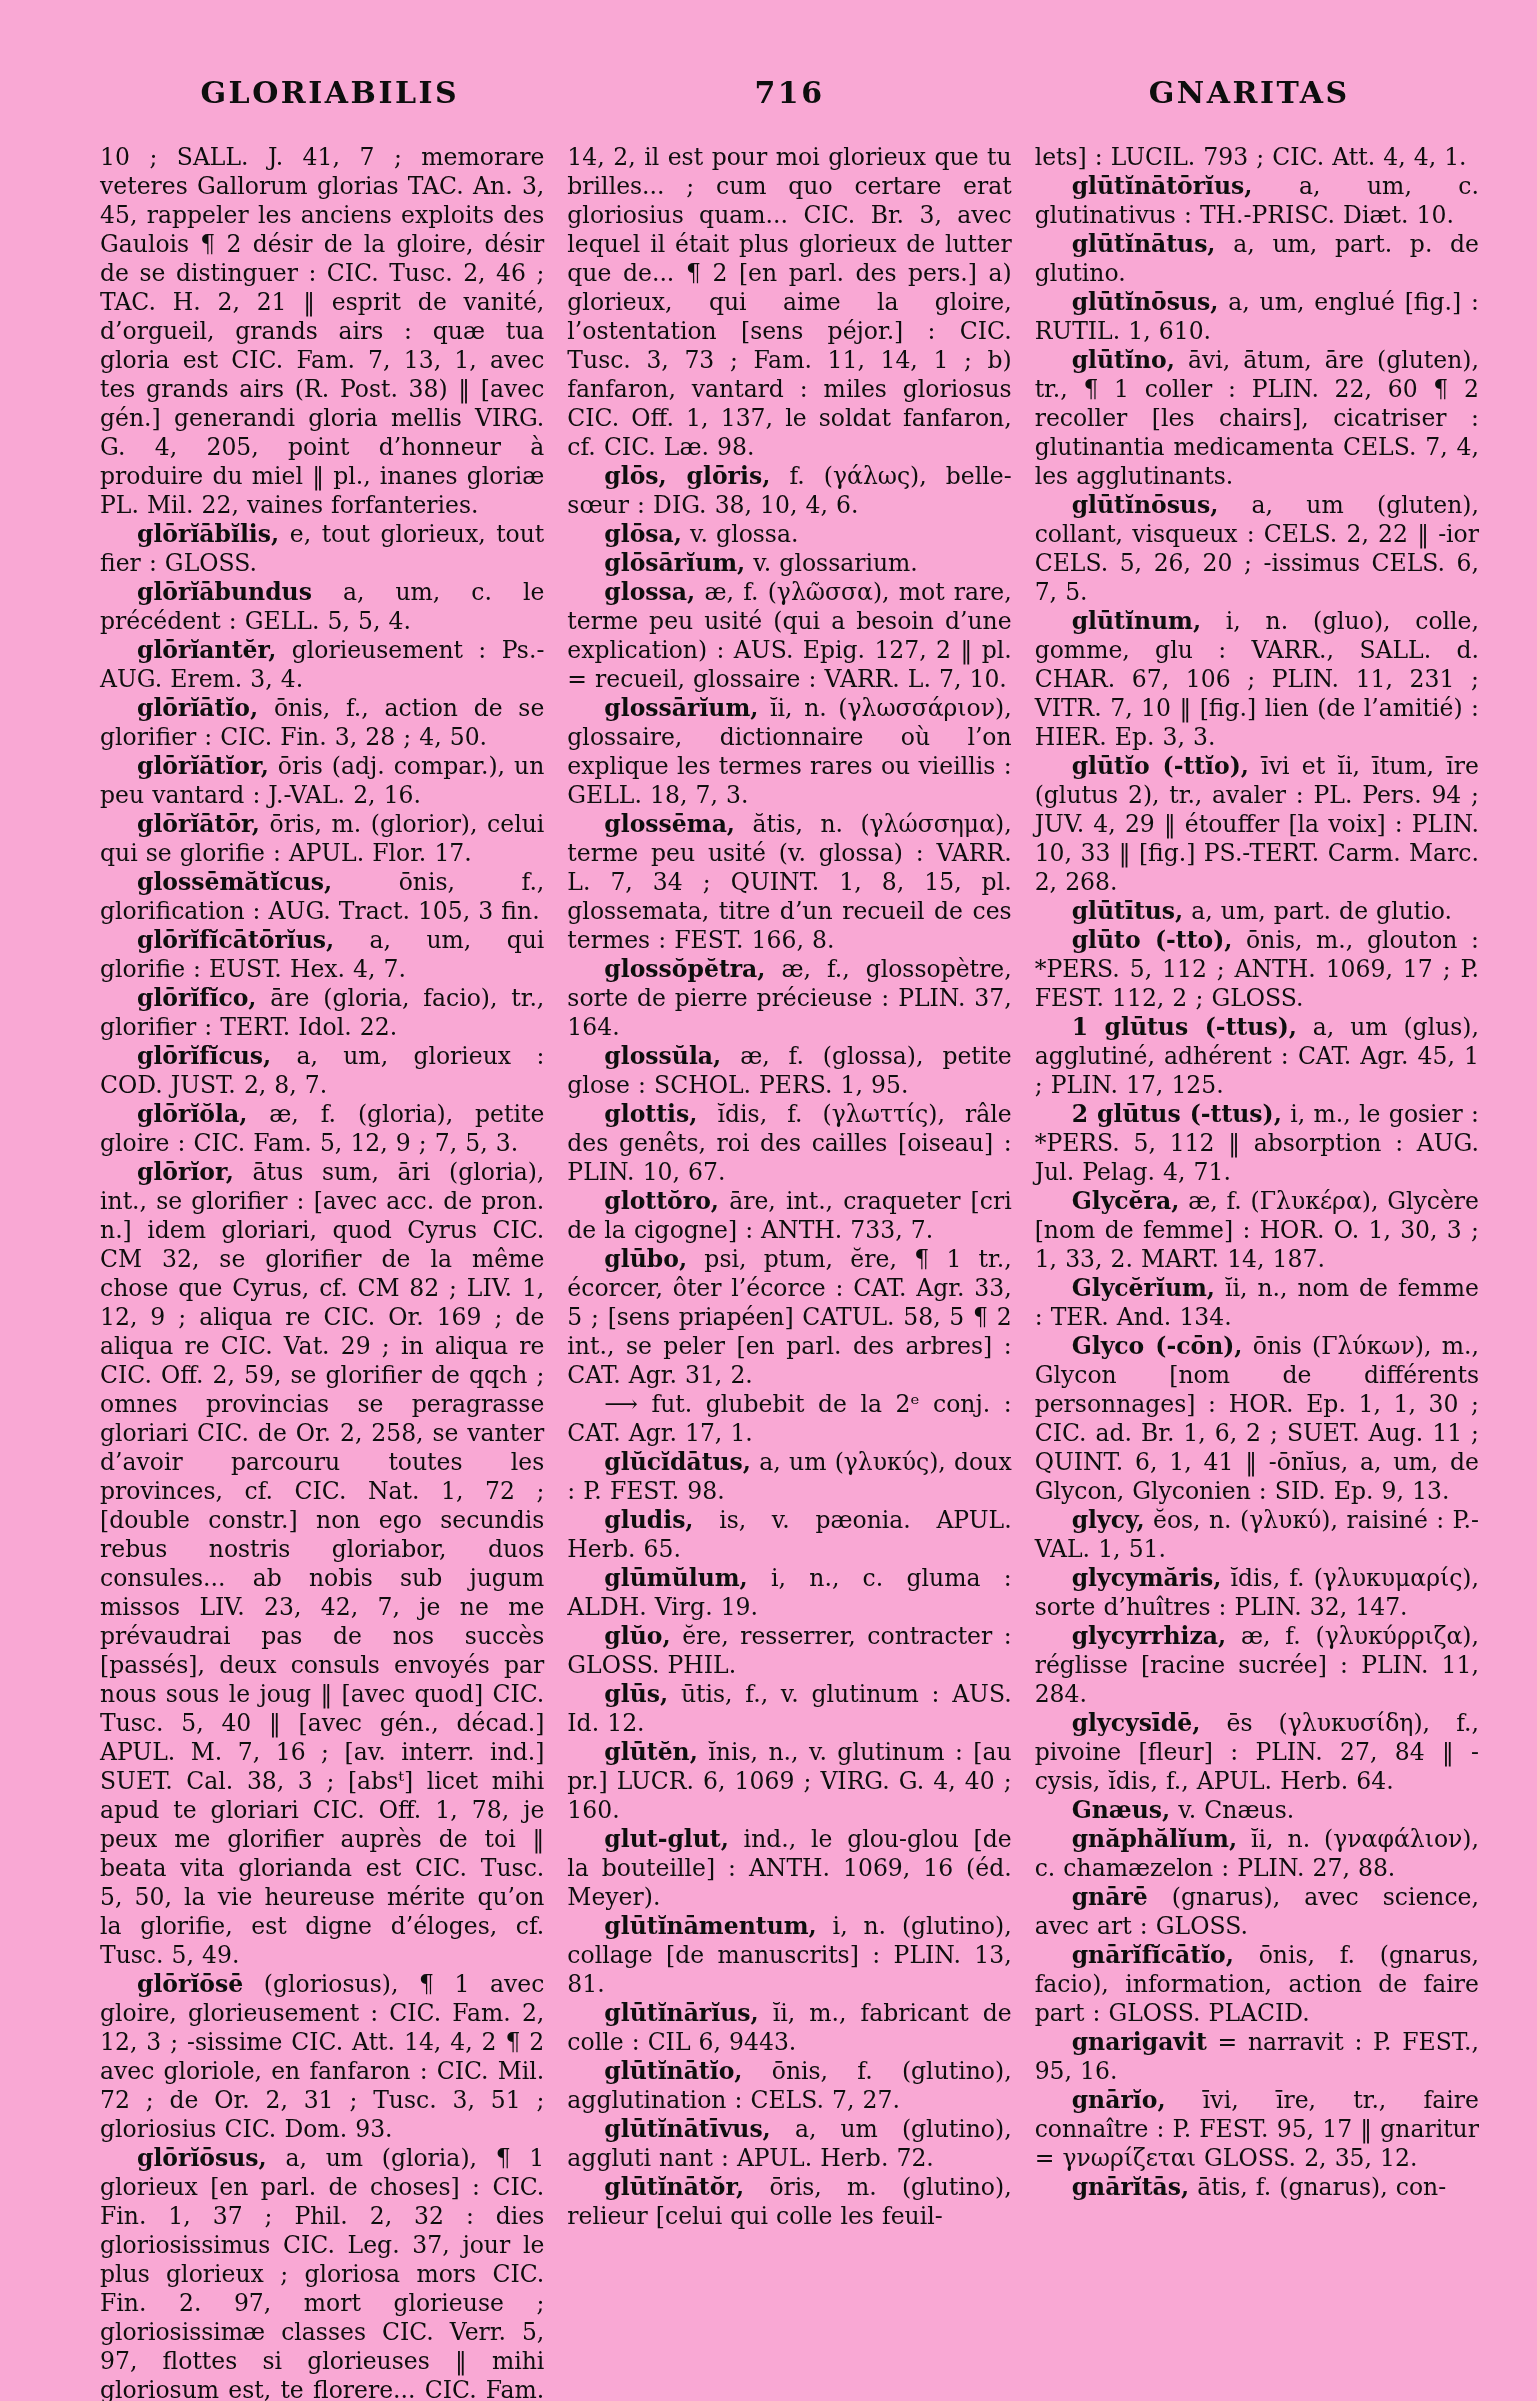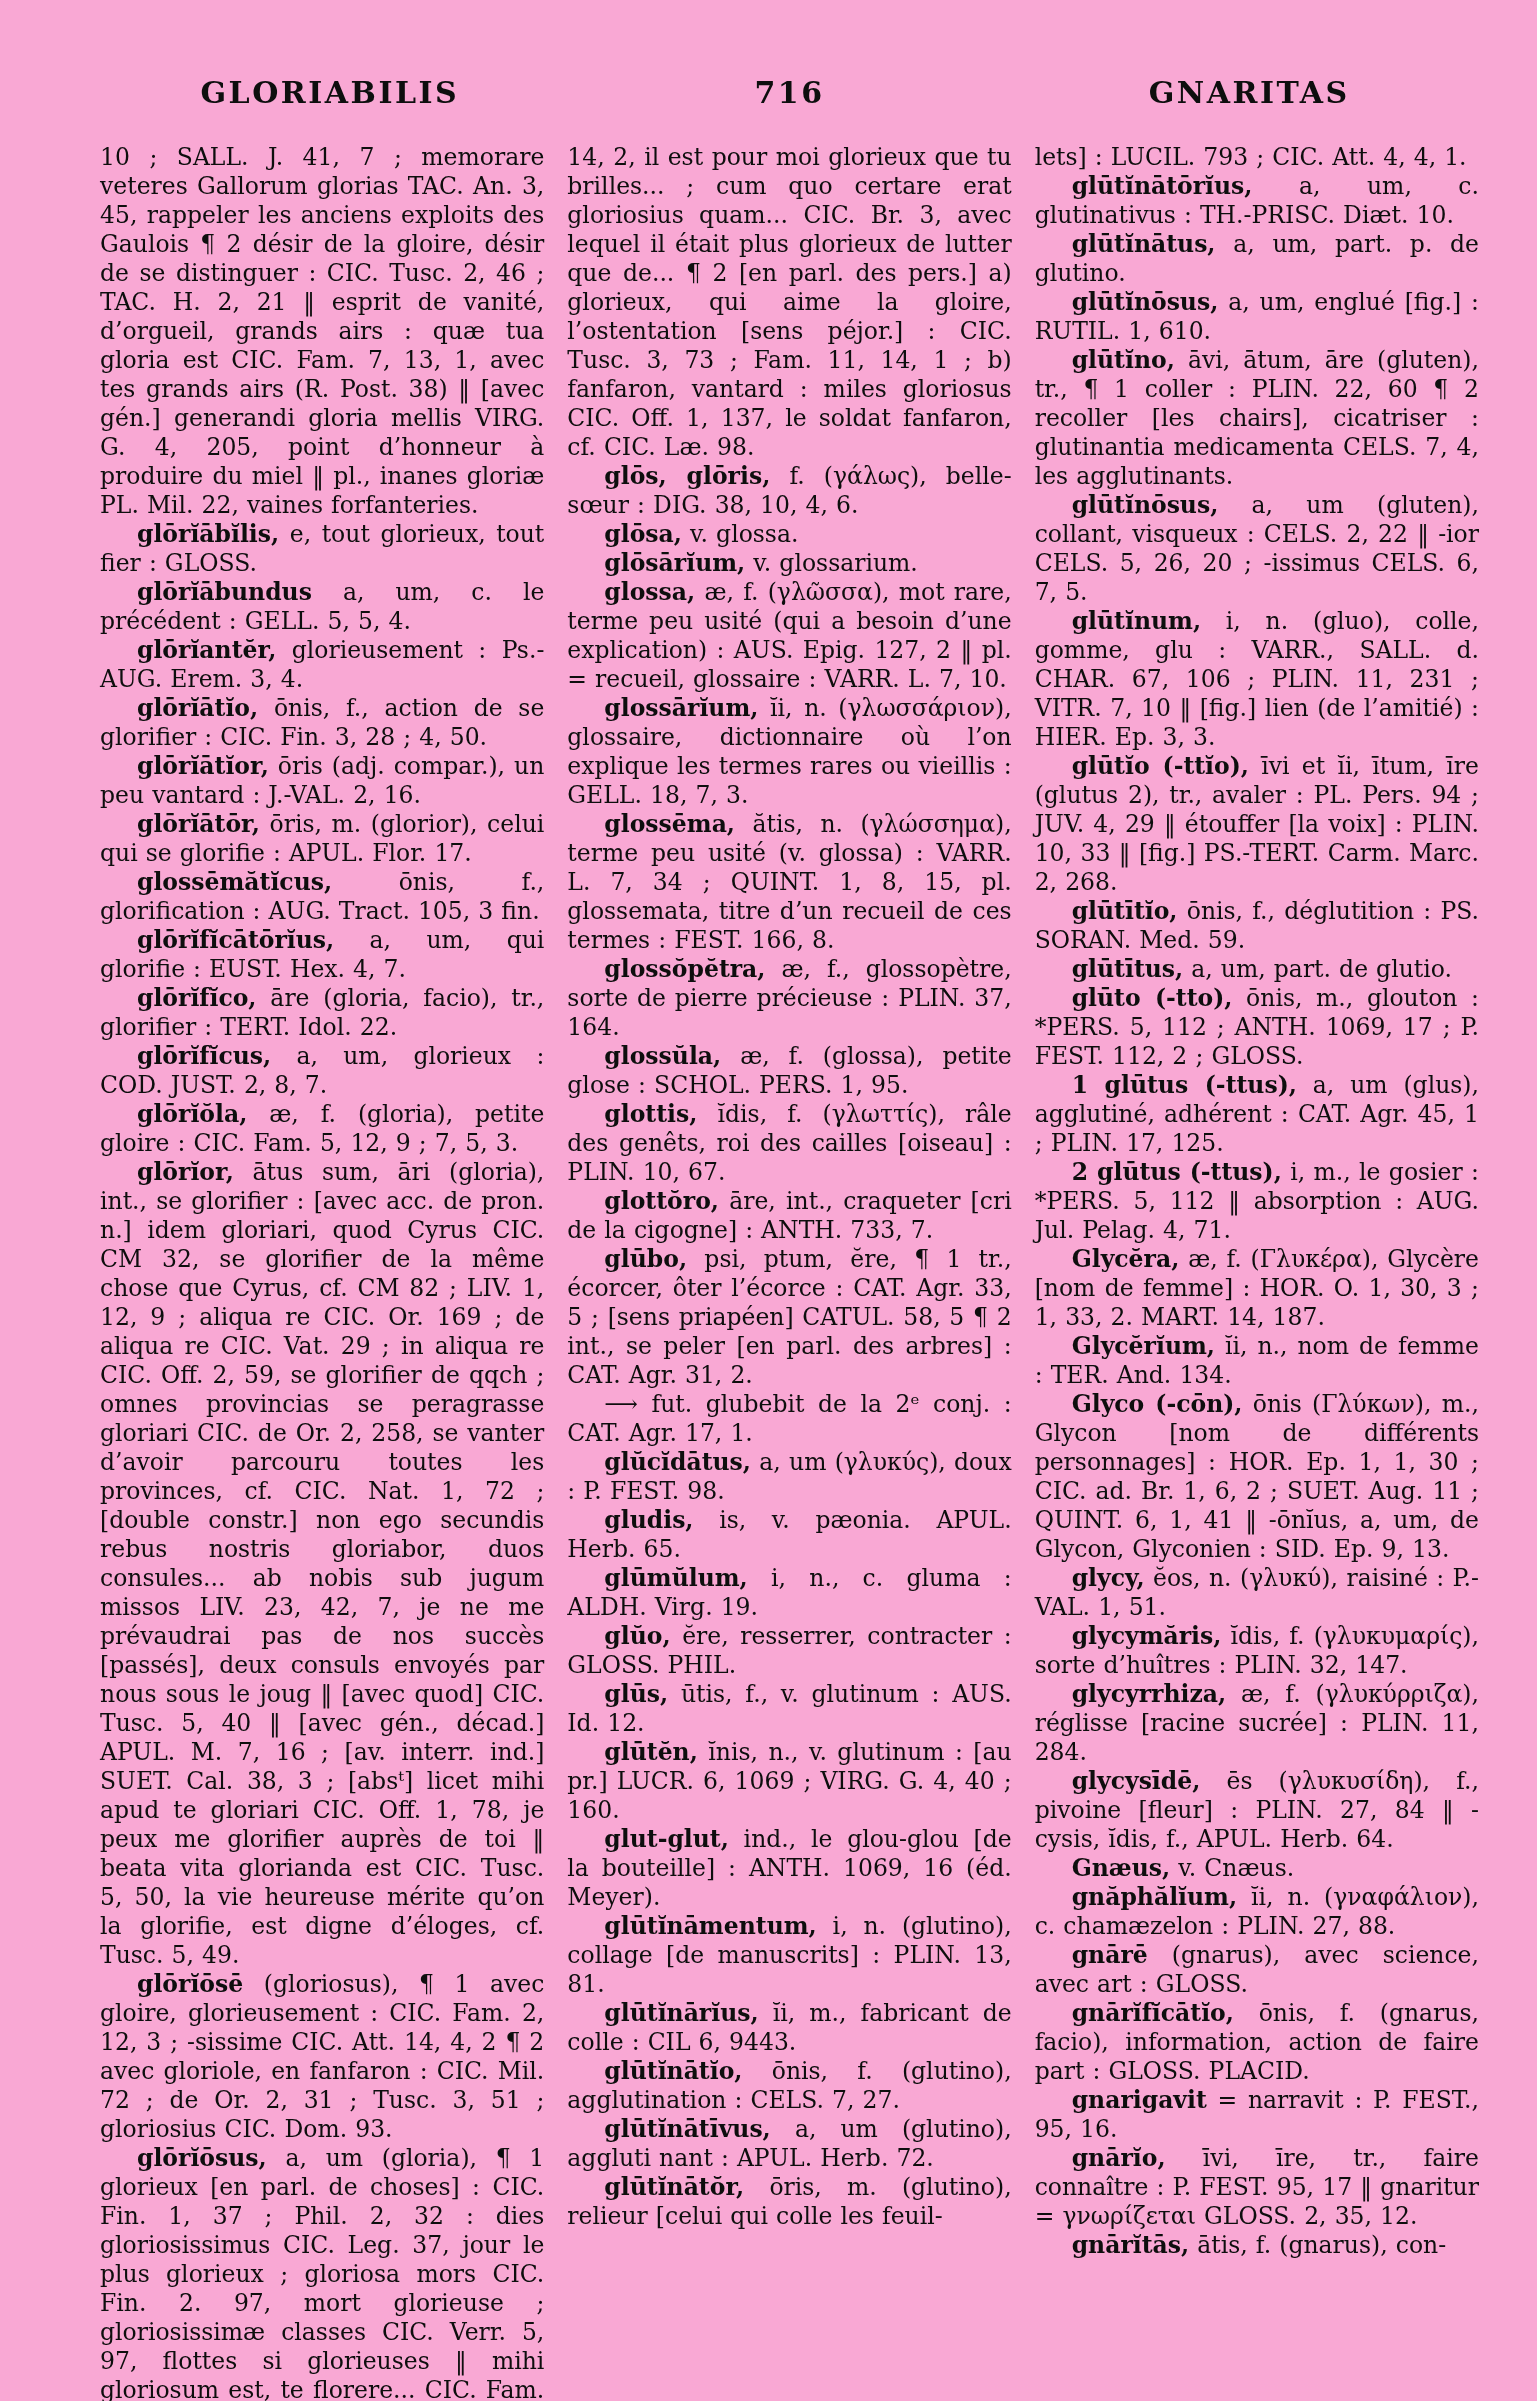--- a/index.html
+++ b/index.html
@@ -94,21 +94,20 @@
       </div>
       <div class="column">
         <p class="entry cont">lets] : LUCIL. 793 ; CIC. Att. 4, 4, 1.</p>
         <p class="entry"><span class="headword">glūtĭnātōrĭus,</span> a, um, c. glutinativus : TH.-PRISC. Diæt. 10.</p>
         <p class="entry"><span class="headword">glūtĭnātus,</span> a, um, part. p. de glutino.</p>
         <p class="entry"><span class="headword">glūtĭnōsus,</span> a, um, englué [fig.] : RUTIL. 1, 610.</p>
         <p class="entry"><span class="headword">glūtĭno,</span> āvi, ātum, āre (gluten), tr., ¶ 1 coller : PLIN. 22, 60 ¶ 2 recoller [les chairs], cicatriser : glutinantia medicamenta CELS. 7, 4, les agglutinants.</p>
         <p class="entry"><span class="headword">glūtĭnōsus,</span> a, um (gluten), collant, visqueux : CELS. 2, 22 ‖ -ior CELS. 5, 26, 20 ; -issimus CELS. 6, 7, 5.</p>
         <p class="entry"><span class="headword">glūtĭnum,</span> i, n. (gluo), colle, gomme, glu : VARR., SALL. d. CHAR. 67, 106 ; PLIN. 11, 231 ; VITR. 7, 10 ‖ [fig.] lien (de l’amitié) : HIER. Ep. 3, 3.</p>
         <p class="entry"><span class="headword">glūtĭo (-ttĭo),</span> īvi et ĭi, ītum, īre (glutus 2), tr., avaler : PL. Pers. 94 ; JUV. 4, 29 ‖ étouffer [la voix] : PLIN. 10, 33 ‖ [fig.] PS.-TERT. Carm. Marc. 2, 268.</p>
-        <p class="entry"><span class="headword">glūtītĭo,</span> ōnis, f., déglutition : PS. SORAN. Med. 59.</p>
         <p class="entry"><span class="headword">glūtītus,</span> a, um, part. de glutio.</p>
         <p class="entry"><span class="headword">glūto (-tto),</span> ōnis, m., glouton : *PERS. 5, 112 ; ANTH. 1069, 17 ; P. FEST. 112, 2 ; GLOSS.</p>
         <p class="entry"><span class="headword">1 glūtus (-ttus),</span> a, um (glus), agglutiné, adhérent : CAT. Agr. 45, 1 ; PLIN. 17, 125.</p>
         <p class="entry"><span class="headword">2 glūtus (-ttus),</span> i, m., le gosier : *PERS. 5, 112 ‖ absorption : AUG. Jul. Pelag. 4, 71.</p>
         <p class="entry"><span class="headword">Glycĕra,</span> æ, f. (Γλυκέρα), Glycère [nom de femme] : HOR. O. 1, 30, 3 ; 1, 33, 2. MART. 14, 187.</p>
         <p class="entry"><span class="headword">Glycĕrĭum,</span> ĭi, n., nom de femme : TER. And. 134.</p>
         <p class="entry"><span class="headword">Glyco (-cōn),</span> ōnis (Γλύκων), m., Glycon [nom de différents personnages] : HOR. Ep. 1, 1, 30 ; CIC. ad. Br. 1, 6, 2 ; SUET. Aug. 11 ; QUINT. 6, 1, 41 ‖ -ōnĭus, a, um, de Glycon, Glyconien : SID. Ep. 9, 13.</p>
         <p class="entry"><span class="headword">glycy,</span> ĕos, n. (γλυκύ), raisiné : P.-VAL. 1, 51.</p>
         <p class="entry"><span class="headword">glycymăris,</span> ĭdis, f. (γλυκυμαρίς), sorte d’huîtres : PLIN. 32, 147.</p>
         <p class="entry"><span class="headword">glycyrrhiza,</span> æ, f. (γλυκύρριζα), réglisse [racine sucrée] : PLIN. 11, 284.</p>

